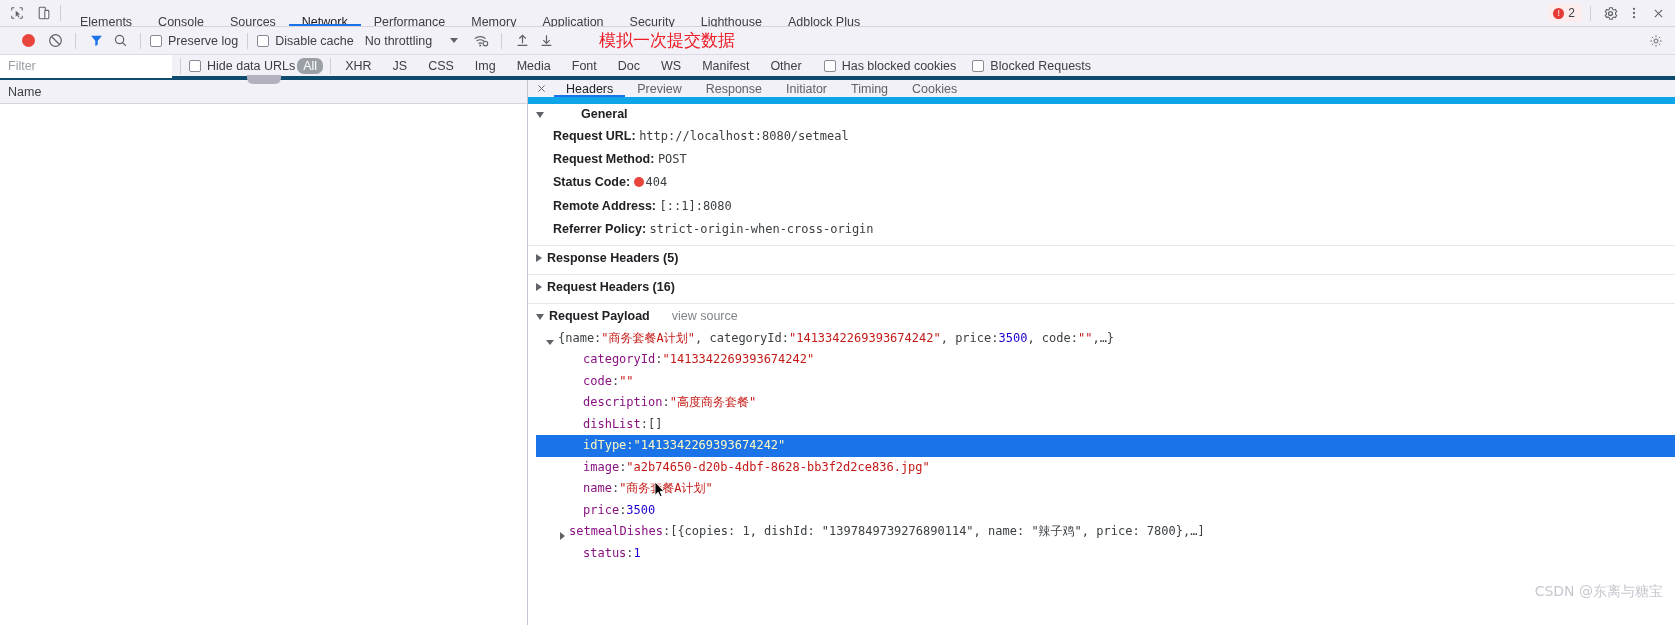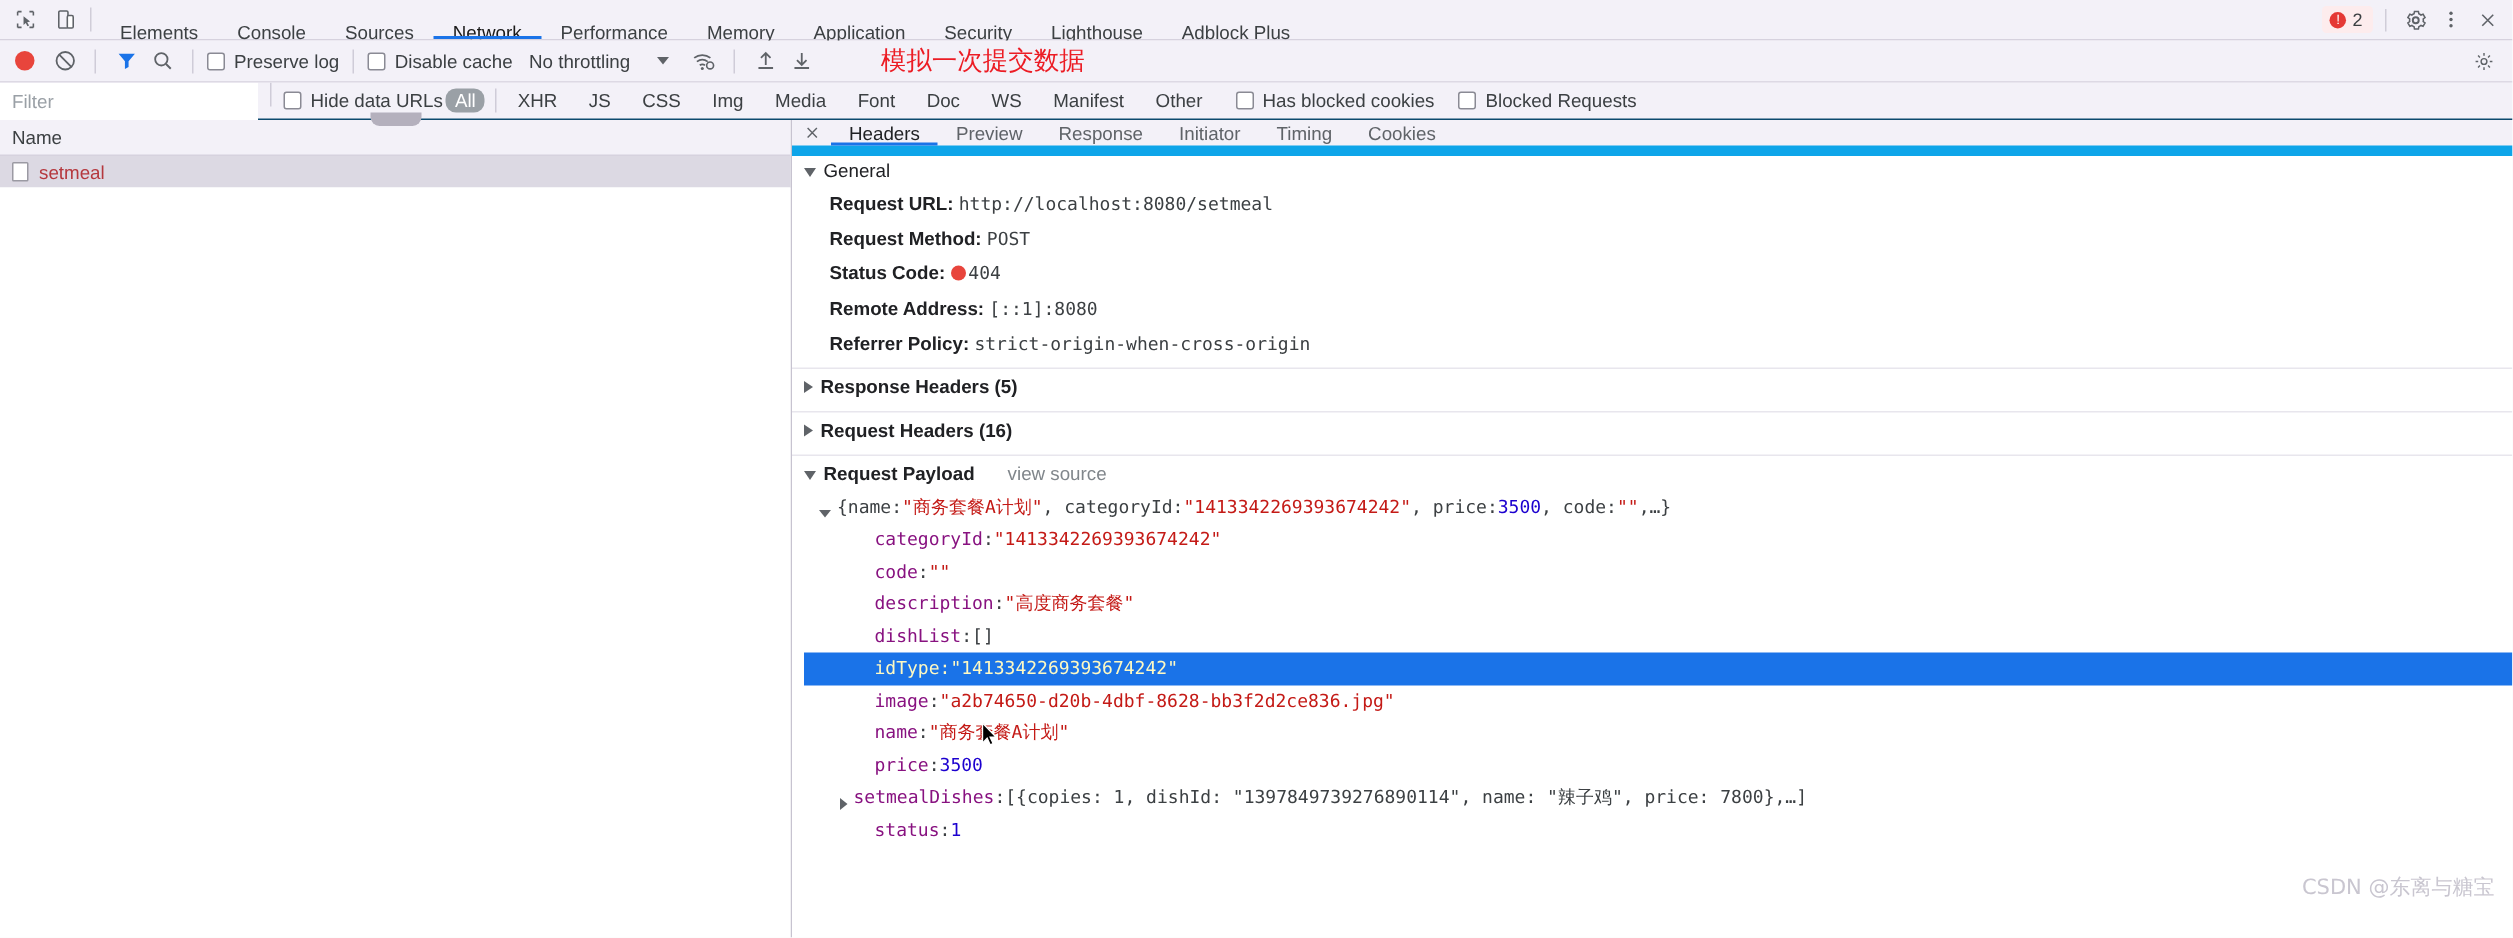--- a/index.html
+++ b/index.html
@@ -85,21 +85,21 @@
     display: flex; align-items: center; justify-content: center;
     color: #5f6368;
   }
 
   
   .nettoolbar {
     height: 28px; min-height: 28px;
     display: flex; align-items: center;
     background: #f3f1f8;
     border-bottom: 1px solid #ddd9e4;
-    padding: 0 6px 0 8px;
+    padding: 0 6px 0 20px;
     gap: 2px;
     position: relative;
   }
   .rec-dot {
     width: 13px; height: 13px; border-radius: 50%;
     background: #e8453c;
     margin: 0 7px 0 2px;
   }
   .nt-icon {
     width: 22px; height: 22px;
@@ -134,23 +134,23 @@
     font-size: 17px;
     margin-left: 40px;
     white-space: nowrap;
     font-family: "DejaVu Sans", sans-serif;
   }
   .nt-right { margin-left: auto; display: flex; align-items: center; padding-right: 2px; }
 
   
   .filterbar {
     height: 25px; min-height: 25px;
-    display: flex; 
+    display: flex; align-items: center;
     background: #f3f1f8;
-    border-bottom: 1px solid #0c4a6e;
+    border-bottom: 4px solid #0c4a6e;
     font-size: 12.5px;
     color: #3c4043;
   }
   .filter-input {
     width: 172px;
     border: none; outline: none;
     background: #fff;
     height: 25px;
     padding: 0 8px;
     font-size: 12.5px;
@@ -258,23 +258,24 @@
   .detail-body {
     flex: 1;
     overflow: hidden;
     background: #fff;
     position: relative;
   }
 
   .sec-head {
     display: flex; align-items: center;
     padding: 3px 0 3px 8px;
-    font-weight: normal;
+    font-weight: bold;
     font-size: 12.5px;
     color: #202124;
+    gap: 32px;
   }
   .tri {
     width: 0; height: 0;
     margin-right: 5px;
     flex: none;
   }
   .tri.down {
     border-left: 4.5px solid transparent;
     border-right: 4.5px solid transparent;
     border-top: 6px solid #5f6368;
@@ -567,24 +568,20 @@
     </label>
   </div>
 
   <div class="main">
 
     <div class="leftpane">
       <div class="drag-handle"></div>
       <div class="col-header">
         <span>Name</span>
       </div>
-      <div class="req-row">
-        <span class="req-icon"></span>
-        <span class="req-name">setmeal</span>
-      </div>
       <div class="leftbody"></div>
     </div>
 
     <div class="rightpane">
       <div class="detail-tabs">
         <div class="close-x">
           <svg width="11" height="11" viewBox="0 0 16 16">
               <path d="M3.5 3.5l9 9M12.5 3.5l-9 9" stroke="#5f6368" stroke-width="1.4"></path>
             </svg>
         </div>

